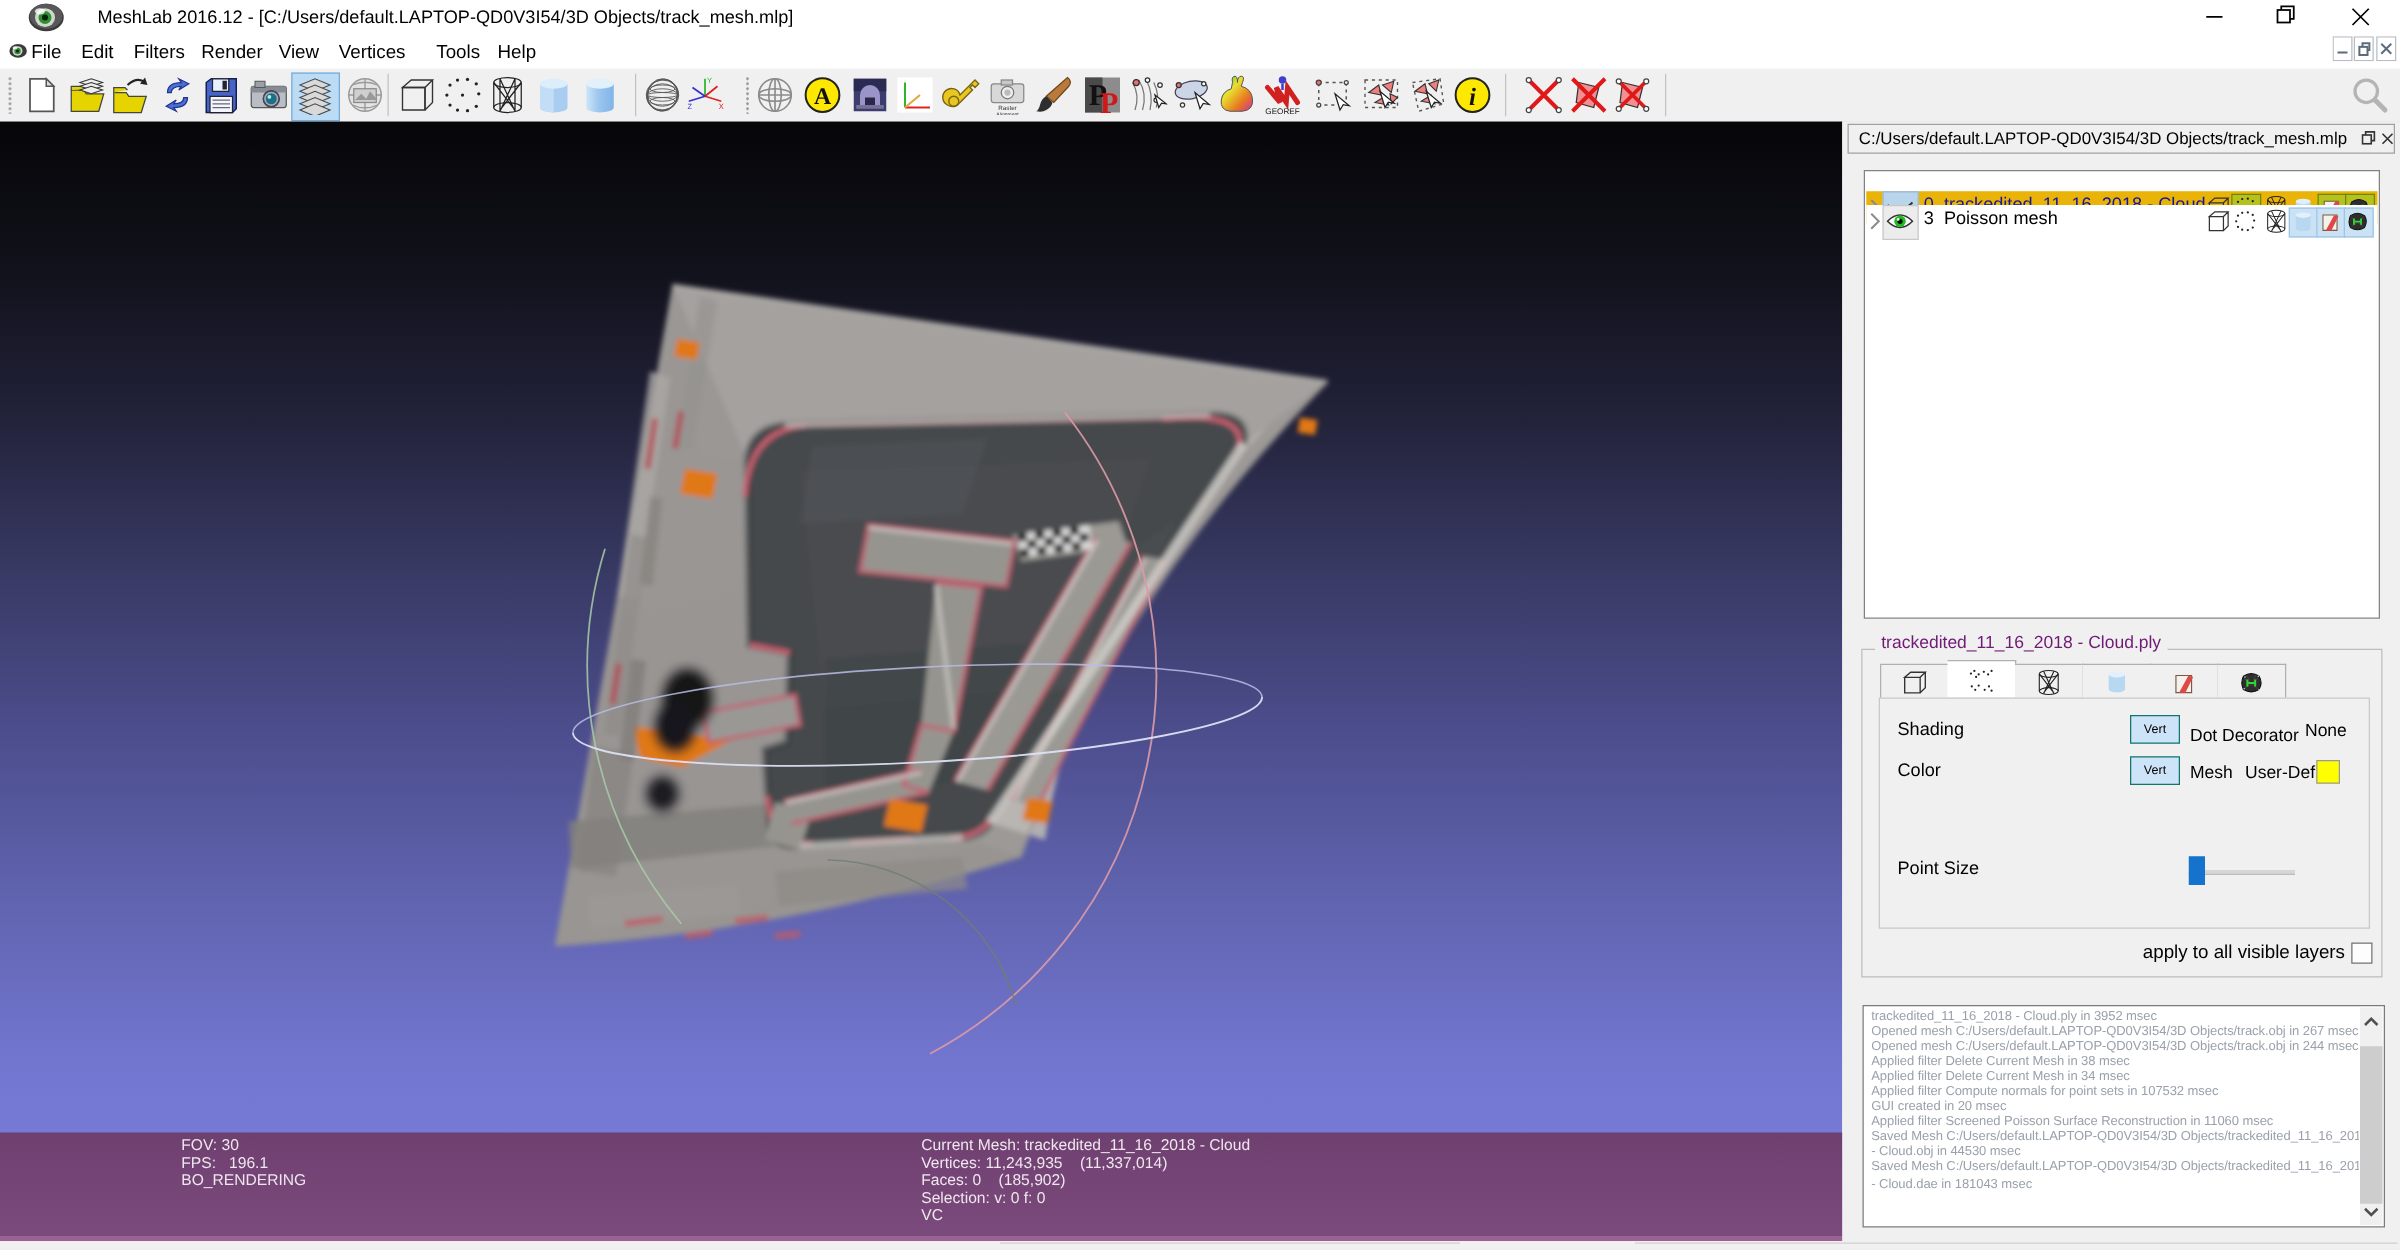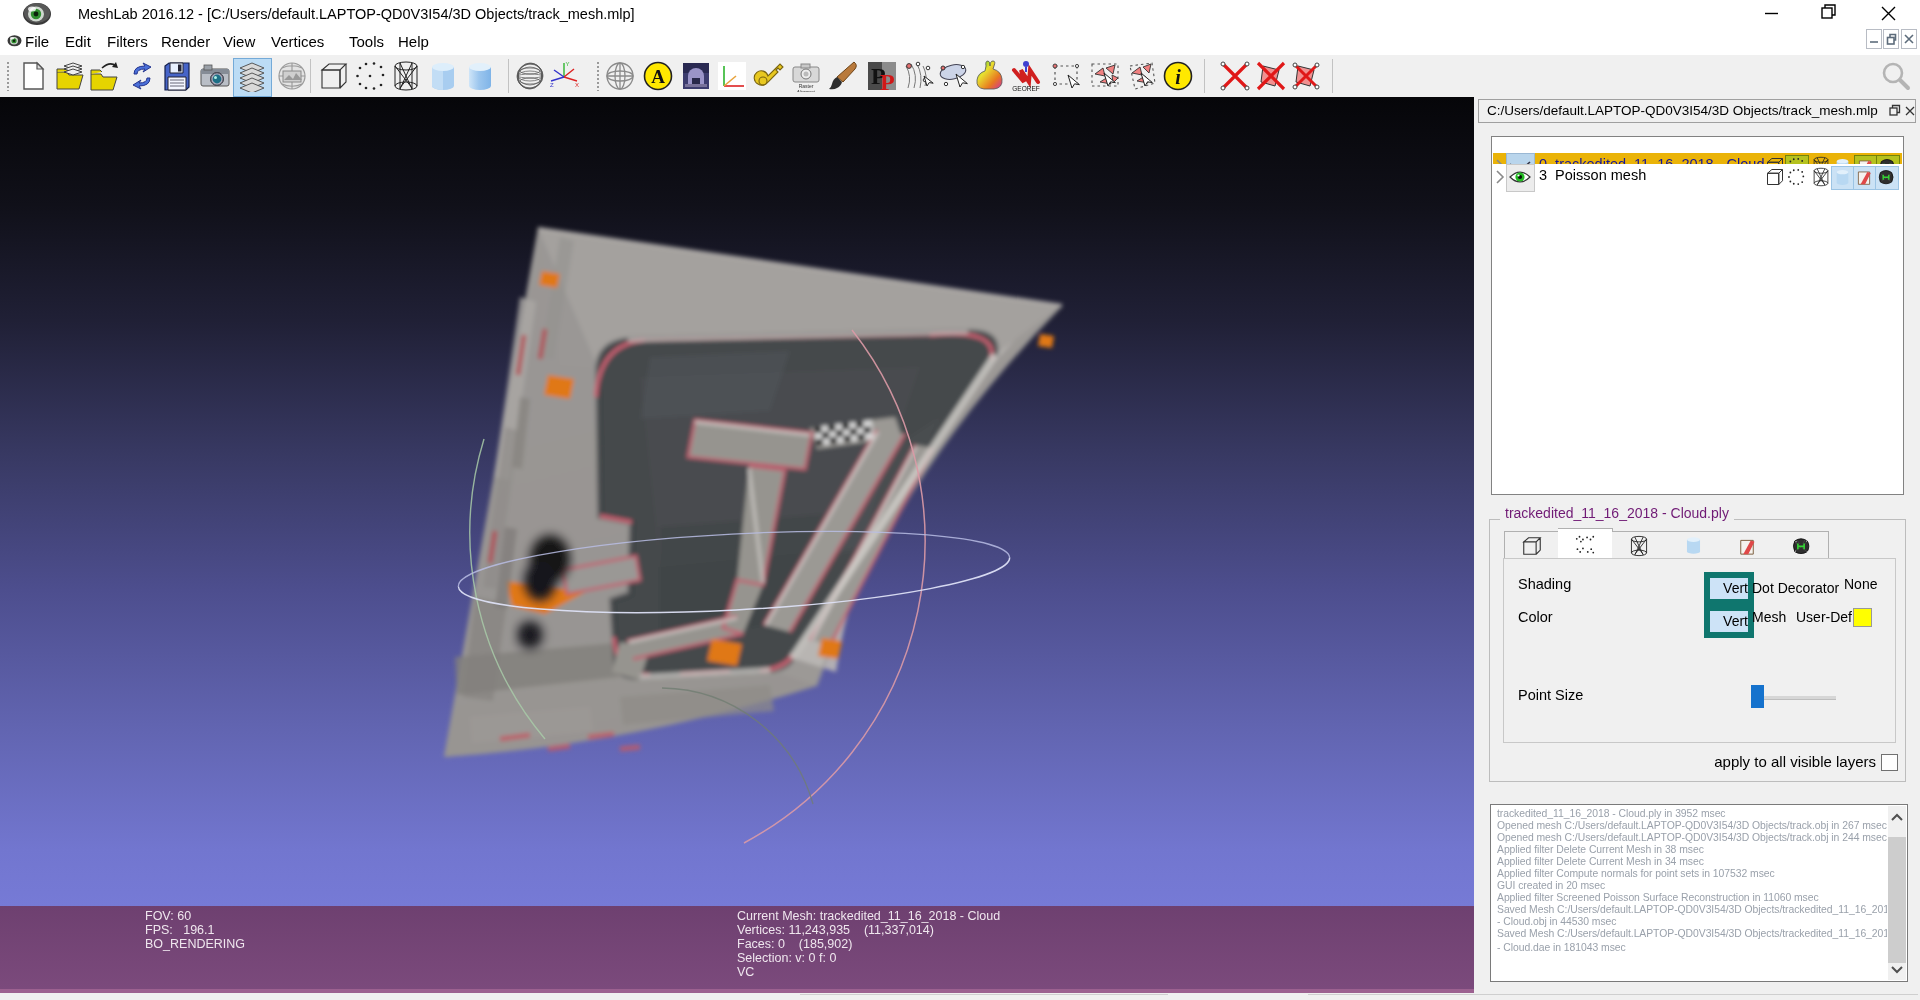--- a/index.html
+++ b/index.html
@@ -24,22 +24,22 @@
  border:1px solid #a0a0a0;font-size:13.5px;color:#000}
 #docktitle .dt{position:absolute;left:8px;top:3px;white-space:pre}
 #layerbox{position:absolute;left:17px;top:39px;width:411px;height:357px;background:#ffffff;border:1px solid #828282}
 .lrow{position:absolute;left:1px;width:409px;height:26px;font-size:14.5px}
 #groupbox{position:absolute;left:15px;top:422px;width:415px;height:261px;border:1px solid #bdbdbd}
 #gblegend{position:absolute;left:21px;top:408px;background:#f0f0f0;padding:0 5px;font-size:14px;color:#701a75}
 .tab{position:absolute;top:434px;height:27px;width:54px;background:#f0f0f0;border:1px solid #b0b0b0;border-left:none}
 #tabpanel{position:absolute;left:29px;top:461px;width:391px;height:183px;background:#f0f0f0;border:1px solid #c8c8c8}
 .blab{position:absolute;font-size:14.5px;font-weight:normal;color:#000}
 .fbtn{position:absolute;font-size:14px;color:#000}
-.vbtn{position:absolute;width:38px;height:21px;background:#cde3f7;border:6px solid #0f766e;
- font-size:14px;text-align:right;line-height:21px}
+.vbtn{position:absolute;width:38px;height:21px;background:#cde3f7;border:1px solid #0f766e;
+ font-size:10px;text-align:center;line-height:21px}
 #logbox{position:absolute;left:16px;top:707px;width:416px;height:176px;background:#ffffff;border:1px solid #7a7a7a}
 #logtext{position:absolute;left:6px;top:3px;width:390px;font-size:10.4px;line-height:12px;color:#9aa1ab;letter-spacing:-0.05px;white-space:nowrap;overflow:hidden}
 #statusbar{position:absolute;left:0;top:993px;width:1920px;height:7px;background:#f0f0f0}
 </style>
 </head>
 <body>
 <div id="titlebar">
   <svg class="abs" style="left:20px;top:2px" width="36" height="25" viewBox="0 0 36 25">
     <ellipse cx="17" cy="12" rx="14" ry="11" fill="#3a3a3a"></ellipse>
     <ellipse cx="17" cy="11" rx="13" ry="10" fill="#585858"></ellipse>
@@ -556,21 +556,21 @@
   <path d="M852,233 A342,342 0 0 1 744,746" stroke="#dc9aa6" stroke-width="1.5" opacity="0.9"></path>
   <path d="M484,342 A320,320 0 0 0 545,642" stroke="#a8caa8" stroke-width="1.4" opacity="0.85"></path>
   <path d="M662,591 A159,159 0 0 1 813,707" stroke="#707d72" stroke-width="1.3" opacity="0.8"></path>
   <g transform="rotate(-3 734 475)">
           <path d="M 458,475 A 276,38 0 0 1 1010,475" stroke="#b9bde4" stroke-width="1.3" opacity="0.85" fill="none"></path>
   <path d="M 1010,475 A 276,38 0 0 1 458,475" stroke="#dde0f5" stroke-width="1.5" opacity="0.95" fill="none"></path>
         </g>
 </g>
 </svg>
 <div id="infobar"></div>
-<div class="vtext" style="left:145px;top:812px">FOV: 60
+<div class="vtext" style="left:145px;top:812px">FOV: 30
 FPS:   196.1
 BO_RENDERING</div>
 <div class="vtext" style="left:737px;top:812px">Current Mesh: trackedited_11_16_2018 - Cloud
 Vertices: 11,243,935    (11,337,014)
 Faces: 0    (185,902)
 Selection: v: 0 f: 0
 VC</div>
 </div>
 <div id="dock">
 <div id="docktitle">

